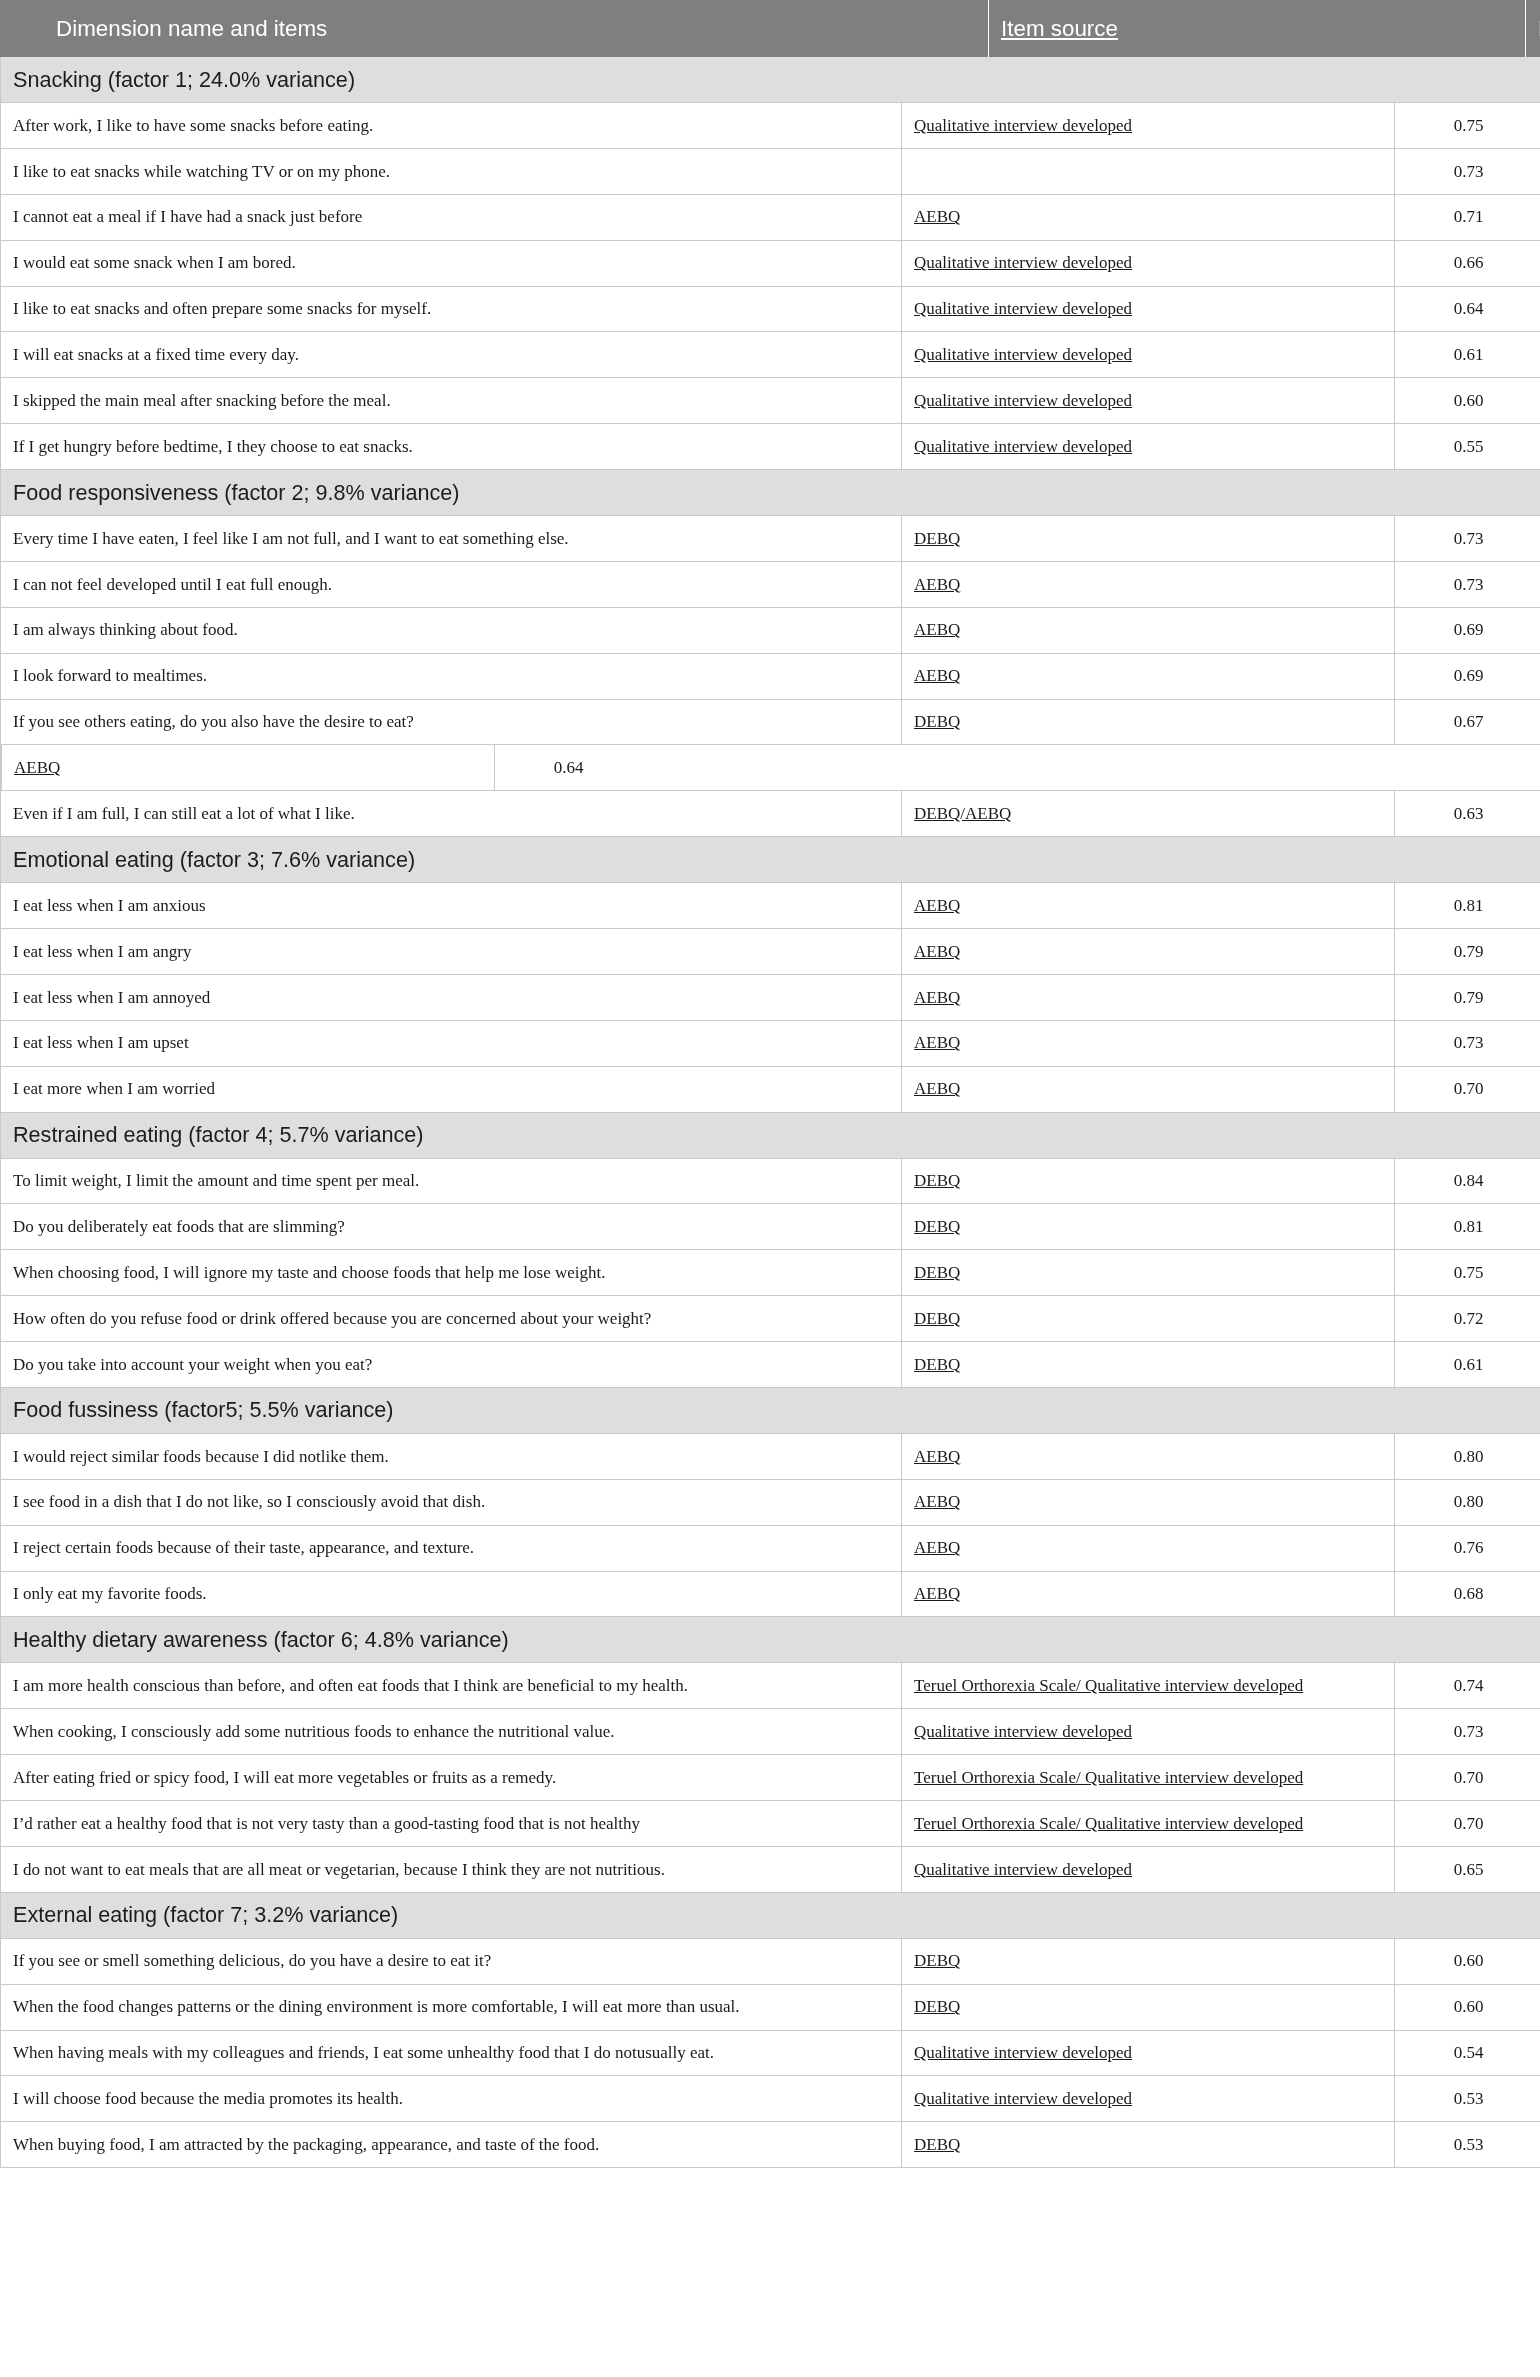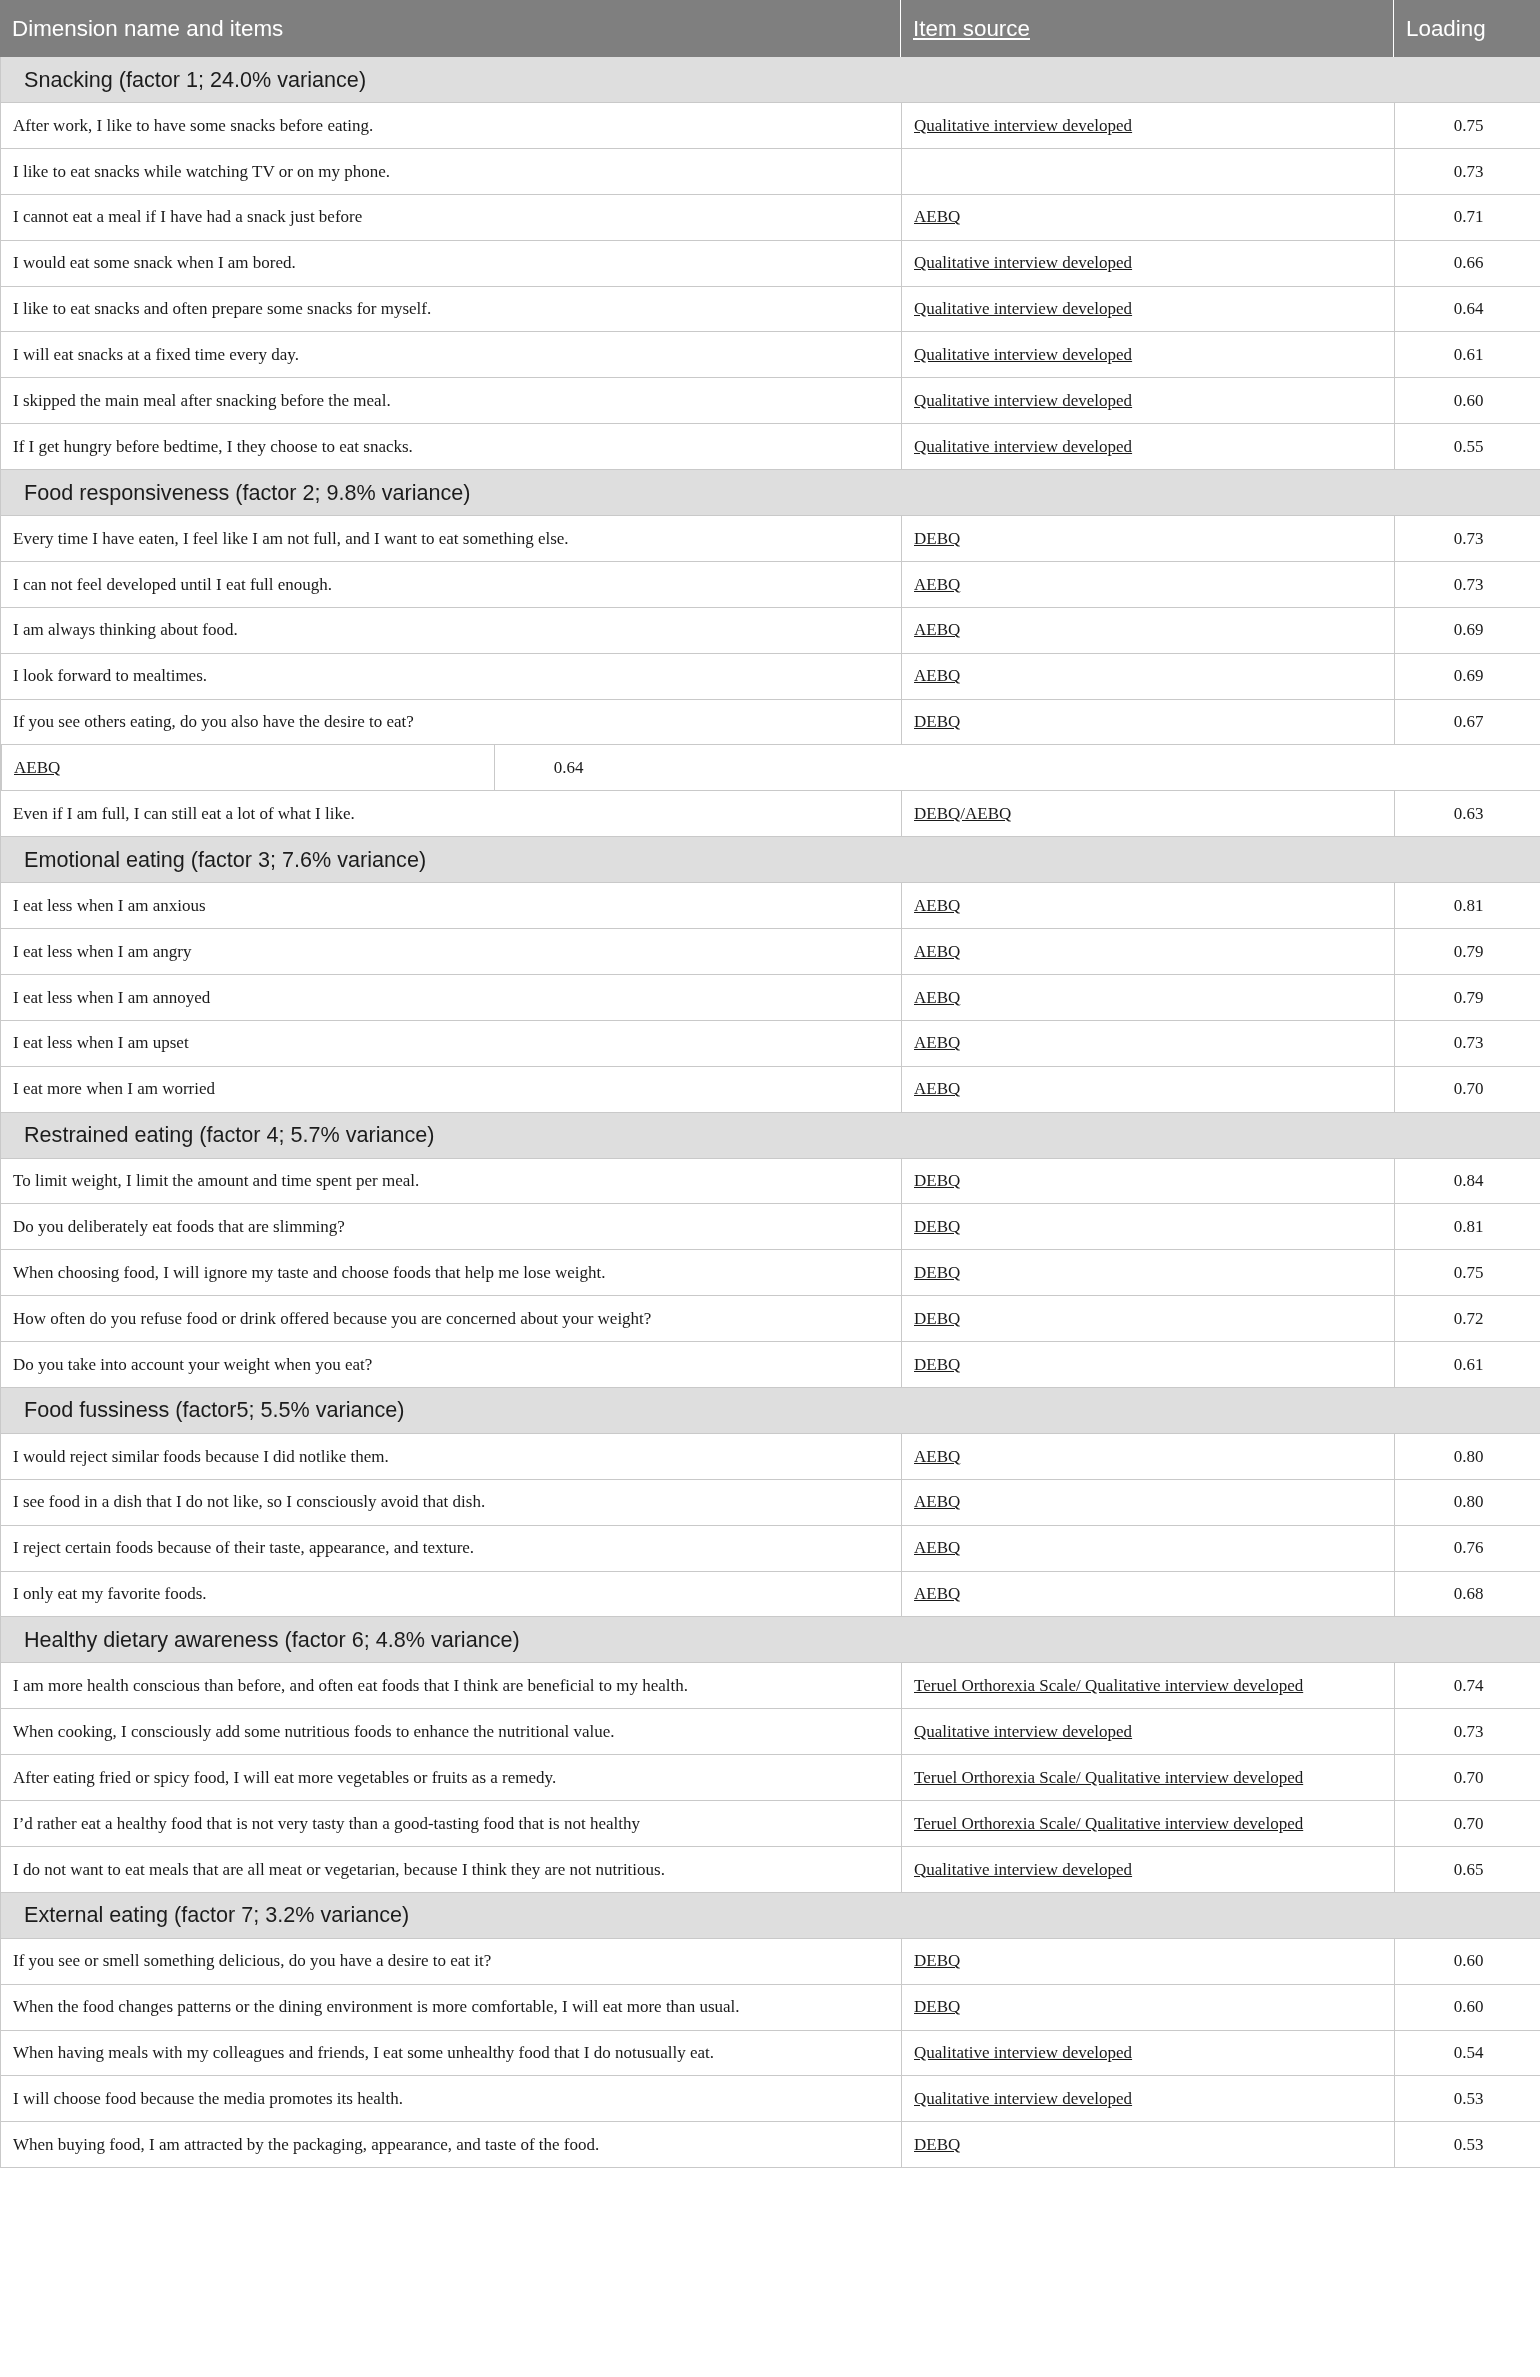--- a/index.html
+++ b/index.html
@@ -32,35 +32,36 @@
     color:var(--header-text);
     font-family:"Liberation Sans", sans-serif;
     font-size:22.4px;
     font-weight:500;
     min-height:57px;
   }
   .header-cell{
     display:flex;
     align-items:center;
     padding:4px 12px;
+    margin-left:44px;
   }
   .header-cell + .header-cell{
     border-left:1.5px solid #ffffff;
   }
 
   
   .section-row{
     display:flex;
     align-items:center;
     min-height:46px;
     background:var(--section-bg);
     border-left:0.7px solid var(--border);
     border-right:0.7px solid var(--border);
     border-bottom:0.7px solid var(--border);
-    padding:0 23px;
+    padding:0 12px;
     font-family:"Liberation Sans", sans-serif;
     font-size:21.6px;
     color:#1c1c1c;
   }
 
   
   .data-row{
     display:flex;
     align-items:stretch;
     background:#ffffff;

